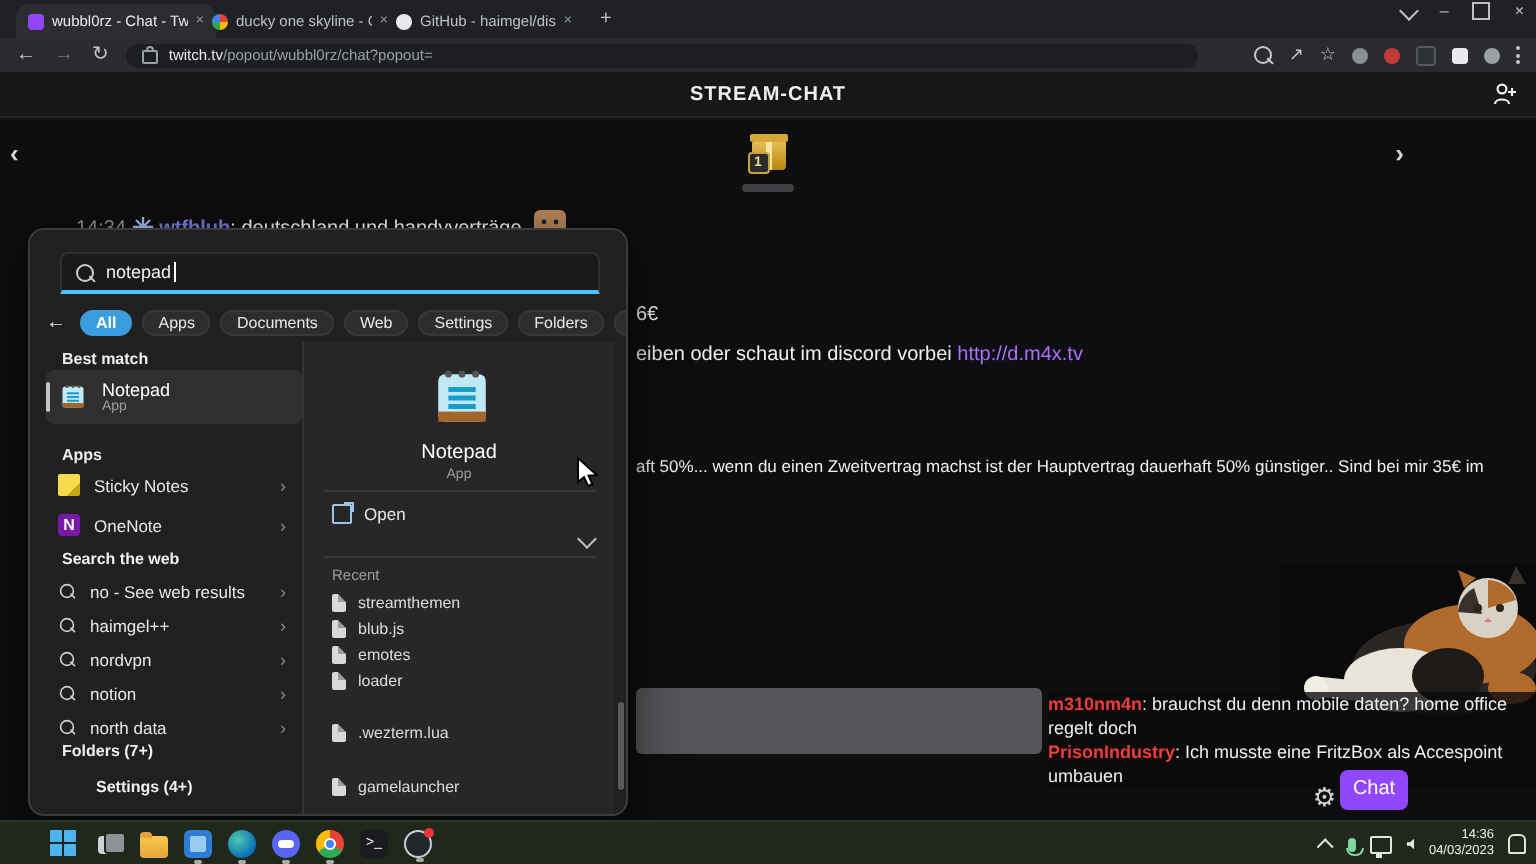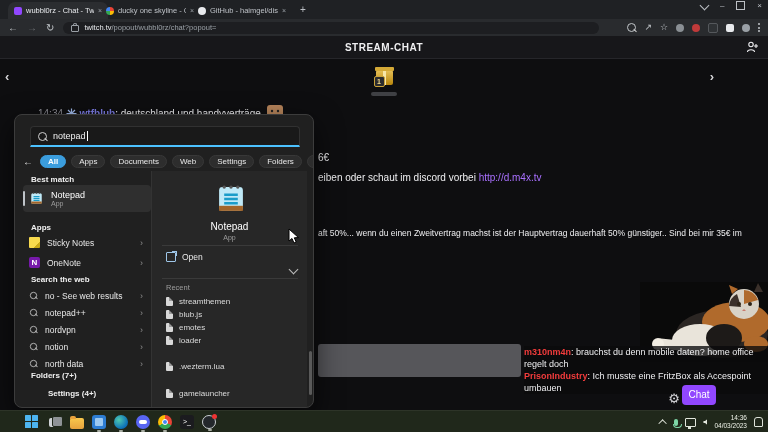--- a/index.html
+++ b/index.html
@@ -30,21 +30,21 @@
   .urltext b{color:#e8eaed;font-weight:normal;}
   .lockicon{width:6px;height:5px;border:1px solid #9aa0a6;border-radius:1px;position:relative;margin-top:2px;}
   .lockicon::before{content:"";position:absolute;left:1px;top:-3px;width:2px;height:2px;border:1px solid #9aa0a6;border-bottom:none;border-radius:2px 2px 0 0;}
   .toolright{display:flex;align-items:center;gap:8px;margin-left:auto;}
   .ticon{font-size:9px;color:#c3c7cb;line-height:1;}
   .extdot{width:8px;height:8px;border-radius:50%;}
   .kebab{display:flex;flex-direction:column;gap:1.5px;}
   .kebab i{width:2px;height:2px;border-radius:50%;background:#c3c7cb;}
 
   
-  .page{left:0;top:36px;width:708px;height:374px;background:#0e0e10;padding-left:12px;}
+  .page{left:0;top:36px;width:708px;height:374px;background:#0e0e10;}
   .chat-header{left:0;top:0;width:768px;height:22px;background:#17171a;border-bottom:1px solid #26262a;}
   .chat-title{width:100%;text-align:center;top:6px;font-size:10px;font-weight:bold;letter-spacing:.5px;color:#efeff1;}
   .banner{left:0;top:23px;width:768px;height:36px;display:flex;align-items:center;justify-content:center;gap:8px;}
   .banner-text{color:#bf94ff;font-size:11px;font-weight:bold;}
   .edge-chev{color:#d6d6d9;font-size:13px;font-weight:bold;}
   .gift{width:17px;height:15px;background:linear-gradient(#e7c15a,#b8860b);border-radius:2px;position:relative;}
   .gift::before{content:"";position:absolute;left:7px;top:0;width:3px;height:100%;background:#f7e6a8;}
   .gift::after{content:"";position:absolute;left:-1px;top:-3px;width:19px;height:4px;background:#d4a937;border-radius:1px;}
   .gift-num{position:absolute;left:-2px;bottom:-2px;width:9px;height:9px;background:#2c2c2e;border:1px solid #caa23a;
     border-radius:2px;color:#f3d98b;font-size:7px;font-weight:bold;text-align:center;line-height:9px;z-index:1;}
@@ -316,21 +316,21 @@
       <span class="chev">›</span>
     </div>
     <div class="abs seclabel" style="left:16px;top:160px;">Search the web</div>
     <div class="abs lrow" style="left:4px;top:171px;">
       <span class="lens sm"></span>
       <span class="lbl webq">no - See web results</span>
       <span class="chev">›</span>
     </div>
     <div class="abs lrow" style="left:4px;top:188px;">
       <span class="lens sm"></span>
-      <span class="lbl">notepad++</span>
+      <span class="lbl">haimgel++</span>
       <span class="chev">›</span>
     </div>
     <div class="abs lrow" style="left:4px;top:205px;">
       <span class="lens sm"></span>
       <span class="lbl">nordvpn</span>
       <span class="chev">›</span>
     </div>
     <div class="abs lrow" style="left:4px;top:222px;">
       <span class="lens sm"></span>
       <span class="lbl">notion</span>

